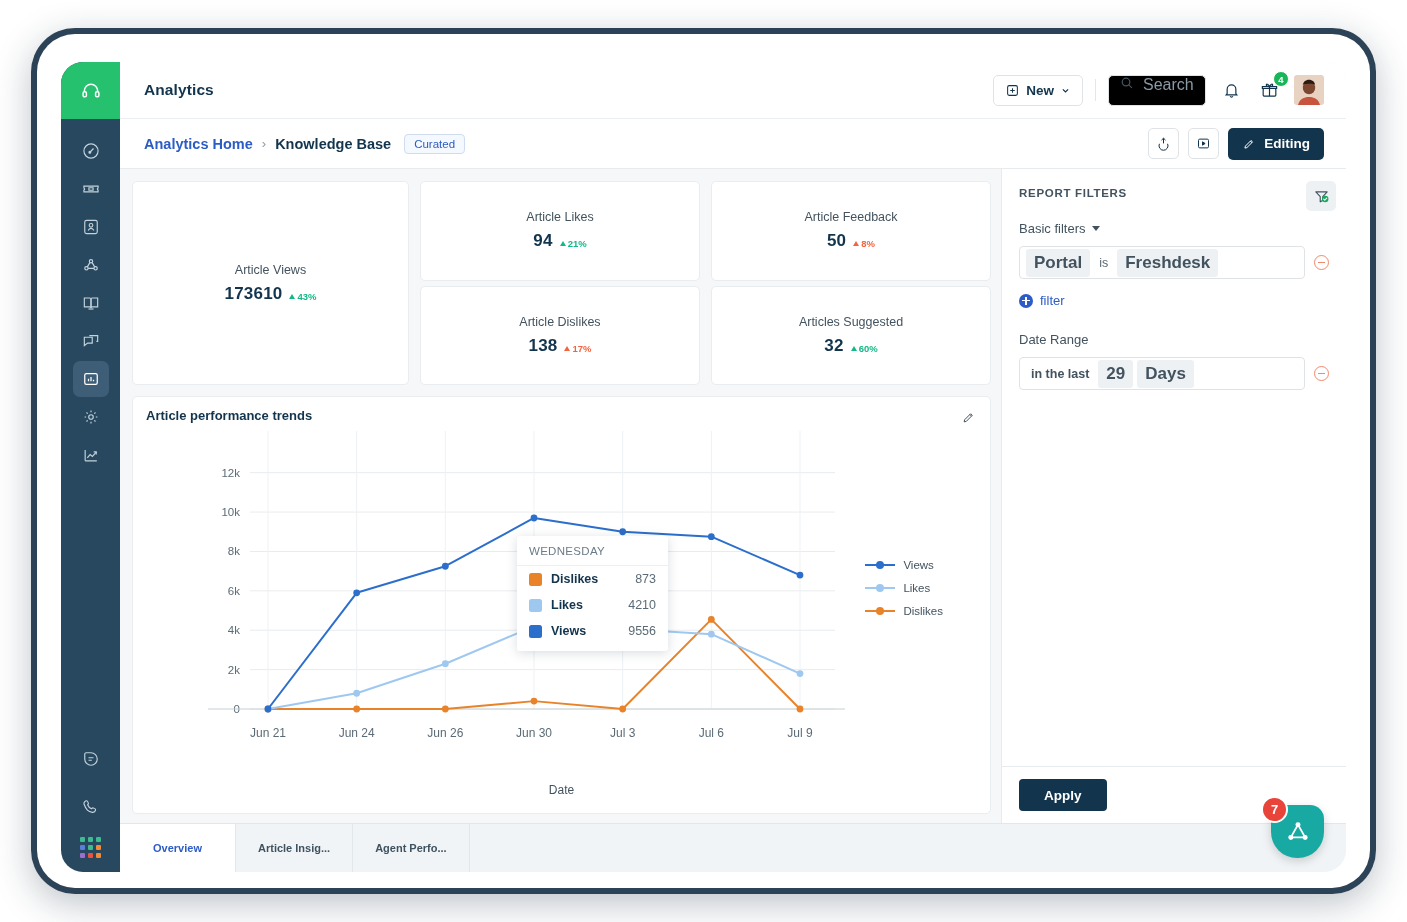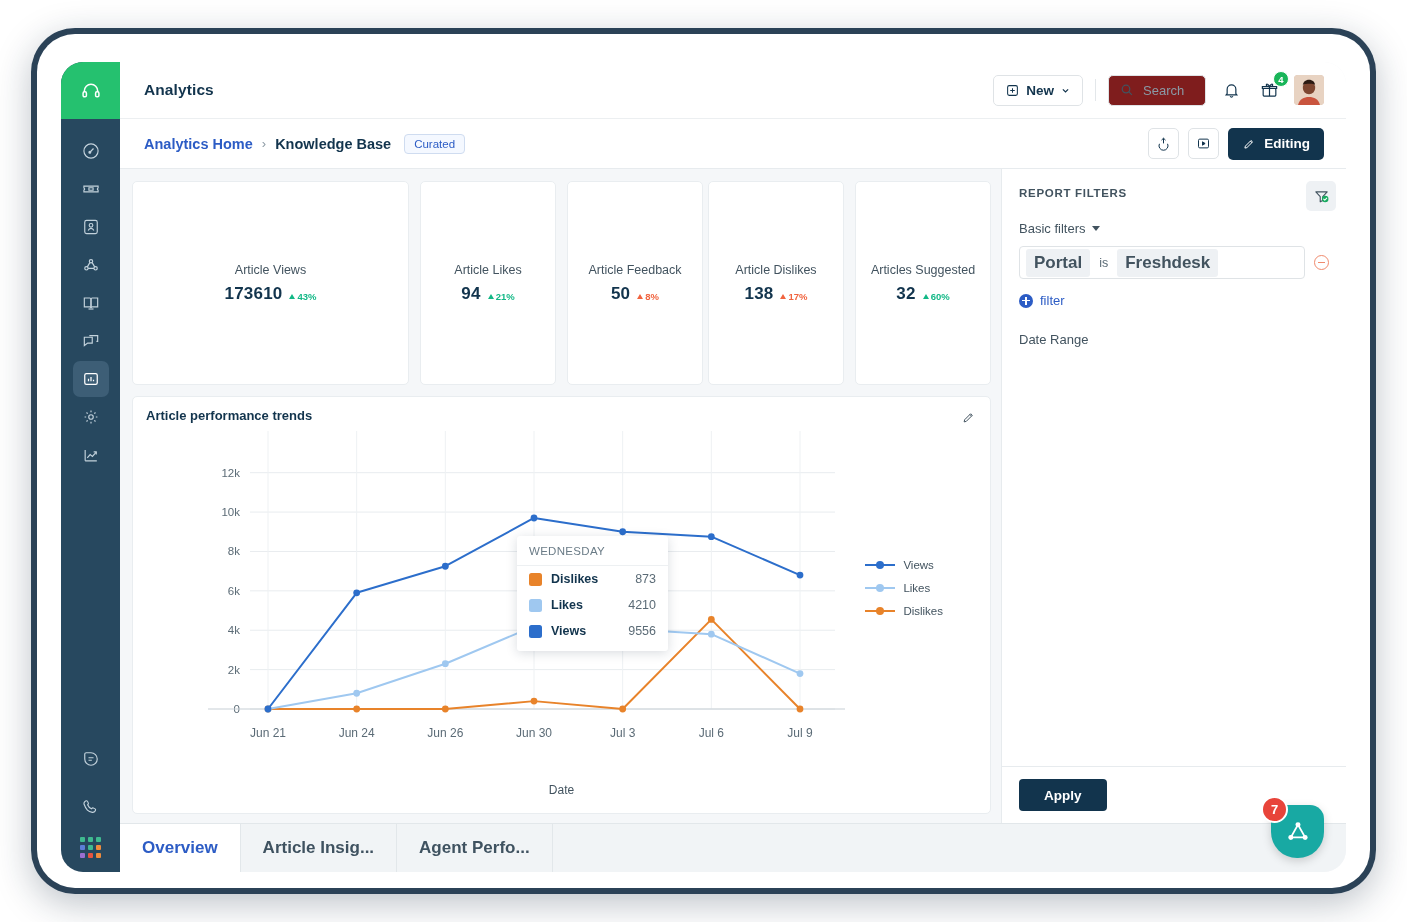--- a/index.html
+++ b/index.html
@@ -70,24 +70,24 @@
   .topbar-right { margin-left: auto; display: flex; align-items: center; gap: 12px; padding-right: 22px; }
   .btn-new {
     display: flex; align-items: center; gap: 7px;
     height: 31px; padding: 0 12px;
     border: 1px solid #dfe3e6; border-radius: 5px;
     background: #fff; font-size: 13.5px; color: #12344d; font-weight: 600;
     cursor: pointer;
   }
   .divider-v { width: 1px; height: 22px; background: #e3e7ea; }
   .search-box {
-    display: flex; align-items: center; gap: 9px;
+    display: flex; align-items: flex-start; gap: 9px;
     width: 98px; height: 31px; padding: 0 11px;
-    border: 1px solid #dfe3e6; border-radius: 5px; background: #7f1d1d;
-    font-size: 13px; color: #8a9aa6; cursor: text;
+    border: 1px solid #dfe3e6; border-radius: 5px; background: #000000;
+    font-size: 16px; color: #8a9aa6; cursor: text;
   }
   .icon-btn { width: 26px; height: 26px; display: flex; align-items: center; justify-content: center; cursor: pointer; position: relative; }
   .badge-green {
     position: absolute; top: -6px; right: -7px;
     min-width: 16px; height: 16px; border-radius: 8px;
     background: #19b559; color: #fff; font-size: 9.5px; font-weight: 700;
     display: flex; align-items: center; justify-content: center; padding: 0 4px;
     border: 1.5px solid #fff;
   }
   .avatar {
@@ -123,21 +123,21 @@
 
   
   .content { position: absolute; left: 59px; top: 107px; right: 0; bottom: 49px; background: #f5f7f9; display: flex; }
   .main-col { flex: 1 1 auto; padding: 12px 10px 0 12px; overflow: hidden; }
 
   .kpi-grid { display: flex; gap: 11px; height: 204px; }
   .kpi-big {
     width: 277px; background: #fff; border: 1px solid #e9edf0; border-radius: 5px;
     display: flex; align-items: center; justify-content: center;
   }
-  .kpi-right { flex: 1; display: flex; flex-direction: row; gap: 5px; }
+  .kpi-right { flex: 1; display: flex; flex-direction: column; gap: 5px; }
   .kpi-row { flex: 1; display: flex; gap: 11px; }
   .kpi-card {
     flex: 1; background: #fff; border: 1px solid #e9edf0; border-radius: 5px;
     display: flex; align-items: center; justify-content: center;
   }
   .kpi-inner { text-align: center; }
   .kpi-label { font-size: 12.5px; color: #42535f; margin-bottom: 7px; }
   .kpi-valrow { display: flex; align-items: baseline; justify-content: center; gap: 7px; }
   .kpi-val { font-size: 17px; font-weight: 700; color: #12344d; letter-spacing: .2px; }
   .kpi-delta { font-size: 9.5px; font-weight: 600; display: flex; align-items: center; gap: 2px; }
@@ -219,21 +219,21 @@
 
   
   .tabbar {
     position: absolute; left: 59px; bottom: 0; right: 0; height: 49px;
     background: #f1f4f6; display: flex; align-items: stretch;
     border-top: 1px solid #e2e7ea;
   }
   .tab {
     display: flex; align-items: center; justify-content: center;
     padding: 0 22px; min-width: 116px;
-    font-size: 17px; font-weight: 600; color: #3f5260;
+    font-size: 11px; font-weight: 600; color: #3f5260;
     border-right: 1px solid #e2e7ea; cursor: pointer;
   }
   .tab.active { background: #fff; color: #2c5cc5; }
 
   
   .fab {
     position: absolute; right: 22px; bottom: 14px;
     width: 53px; height: 53px; border-radius: 14px 14px 26px 26px;
     background: #18a9a3; display: flex; align-items: center; justify-content: center;
     cursor: pointer; z-index: 20; box-shadow: 0 3px 10px rgba(0,0,0,.17);
@@ -624,20 +624,30 @@
               </div>
               <div class="remove-btn">
                   <i></i>
                 </div>
             </div>
             <div class="add-filter">
               <span class="plus-circle"></span>
               <span>filter</span>
             </div>
             <div class="date-range-label">Date Range</div>
+            <div class="filter-row">
+              <div class="filter-field">
+                <span class="op" style="font-weight:600;color:#42535f">in the last</span>
+                <span class="token">29</span>
+                <span class="token">Days</span>
+              </div>
+              <div class="remove-btn">
+                  <i></i>
+                </div>
+            </div>
           </div>
           <div class="filters-foot">
             <div class="btn-apply">Apply</div>
           </div>
         </div>
       </div>
 
       <div class="tabbar">
         <div class="tab active">Overview</div>
         <div class="tab">Article Insig...</div>

